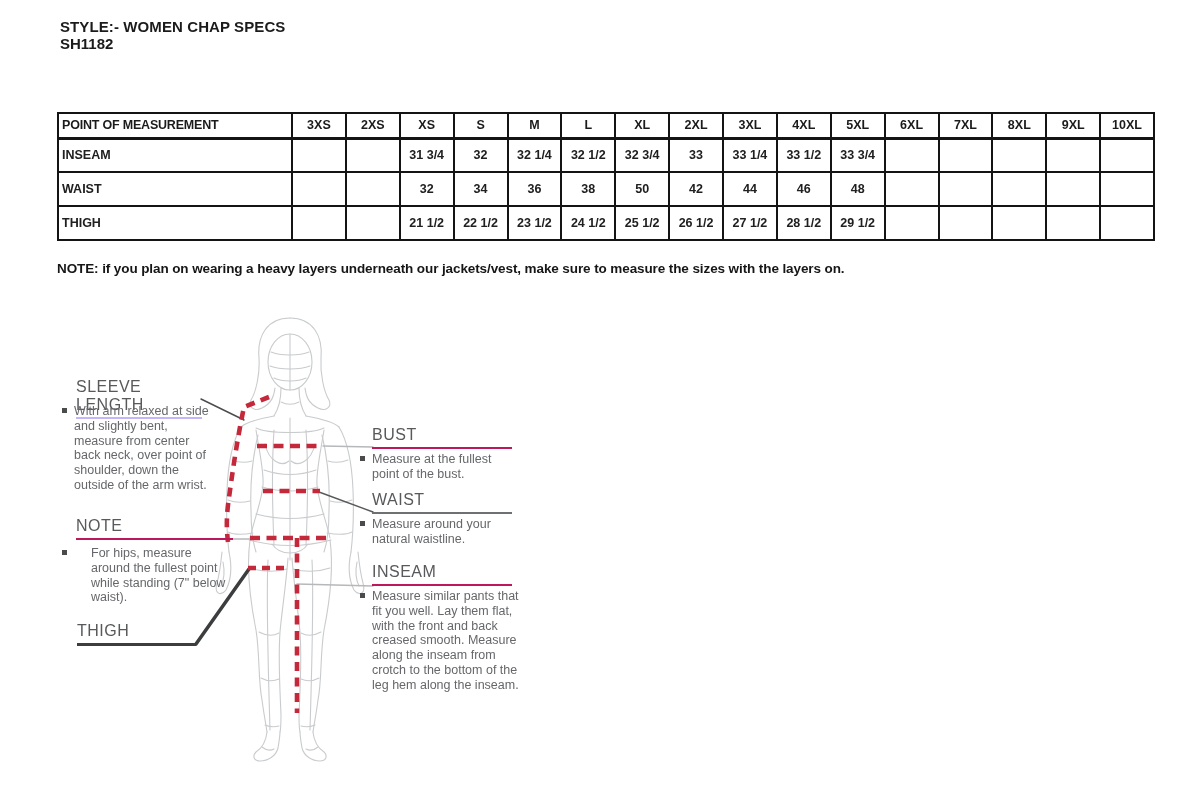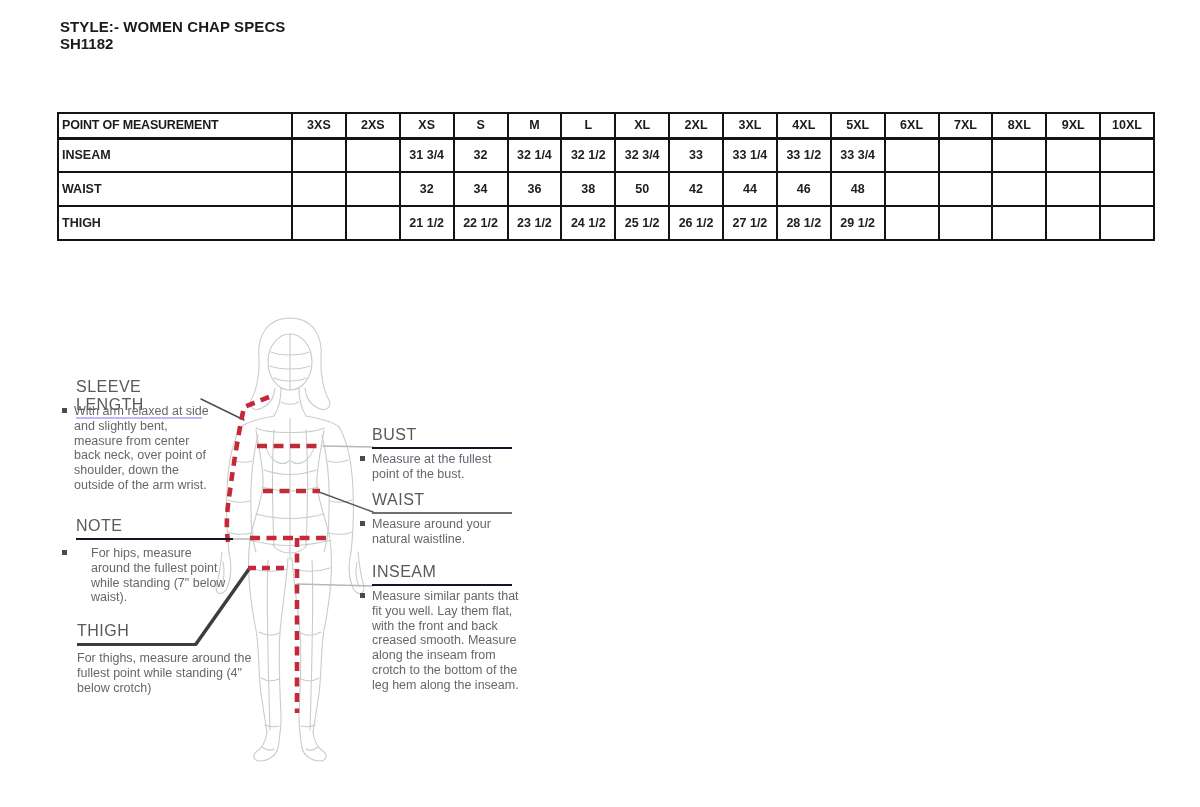--- a/index.html
+++ b/index.html
@@ -22,21 +22,21 @@
   table.spec tbody td { height:34px; font-size:12.5px; font-weight:700; text-align:center; color:#202020; }
   table.spec tbody td.rowlabel { text-align:left; padding-left:3px; }
 
   .note { position:absolute; left:57px; top:261px; font-size:13.5px; font-weight:700; color:#161616; letter-spacing:-0.1px; }
 
   .diagram-svg { position:absolute; left:60px; top:300px; width:480px; height:475px; }
 
   .guide-title { position:absolute; font-size:16px; font-weight:500; color:#58595b;
     letter-spacing:.5px; padding-bottom:3px; }
   .u-dark  { border-bottom:2px solid #c4b5fd; }
-  .u-light { border-bottom:2px solid #0f172a; }
+  .u-light { border-bottom:2px solid #be185d; }
   .u-med   { border-bottom:2px solid #6f7072; }
   .u-thick { border-bottom:3px solid #3c3d3e; }
 
   .guide-desc { position:absolute; display:flex; align-items:flex-start;
     font-size:12.5px; line-height:1.18; color:#66676a; }
   .bullet { flex:0 0 auto; width:5px; height:5px; background:#4a4b4d; margin:4px 7px 0 0; }
 </style>
 </head>
 <body>
 
@@ -142,20 +142,21 @@
           <td>29 1/2</td>
           <td></td>
           <td></td>
           <td></td>
           <td></td>
           <td></td>
         </tr>
       </tbody>
     </table>
 
+  <div class="note">NOTE: if you plan on wearing a heavy layers underneath our jackets/vest, make sure to measure the sizes with the layers on.</div>
 
   <svg class="diagram-svg" viewBox="0 0 480 475">
 
     <g fill="none" stroke="#c9cbcd" stroke-width="1.1" stroke-linecap="round">
 
       <path d="M 230,18 C 207,18 197,36 199,58 C 200,74 196,92 191,100 C 188,107 194,112 202,108 C 212,103 214,96 215,88"></path>
       <path d="M 230,18 C 253,18 263,36 261,58 C 260,74 264,92 269,100 C 272,107 266,112 258,108 C 248,103 246,96 245,88"></path>
 
       <ellipse cx="230" cy="62" rx="22" ry="28"></ellipse>
       <path d="M 230,34 L 230,90"></path>
@@ -247,23 +248,20 @@
     <span>With arm relaxed at side and slightly bent, measure from center back neck, over point of shoulder, down the outside of the arm wrist.</span>
   </div>
 
   <div class="guide-title u-light" style="left:76px; top:517px; width:157px;">NOTE</div>
   <div class="guide-desc" style="left:62px; top:546px; width:170px;gap:17px;">
     <span class="bullet"></span>
     <span>For hips, measure around the fullest point while standing (7" below waist).</span>
   </div>
 
   <div class="guide-title u-thick" style="left:77px; top:622px; width:119px;">THIGH</div>
-  <div class="guide-desc" style="left:77px; top:651px; width:182px;">
-    <span>For thighs, measure around the fullest point while standing (4" below crotch)</span>
-  </div>
 
   <div class="guide-title u-light" style="left:372px; top:426px; width:140px;">BUST</div>
   <div class="guide-desc" style="left:360px; top:452px; width:154px;">
     <span class="bullet"></span>
     <span>Measure at the fullest point of the bust.</span>
   </div>
 
   <div class="guide-title u-med" style="left:372px; top:491px; width:140px;">WAIST</div>
   <div class="guide-desc" style="left:360px; top:517px; width:150px;">
     <span class="bullet"></span>

